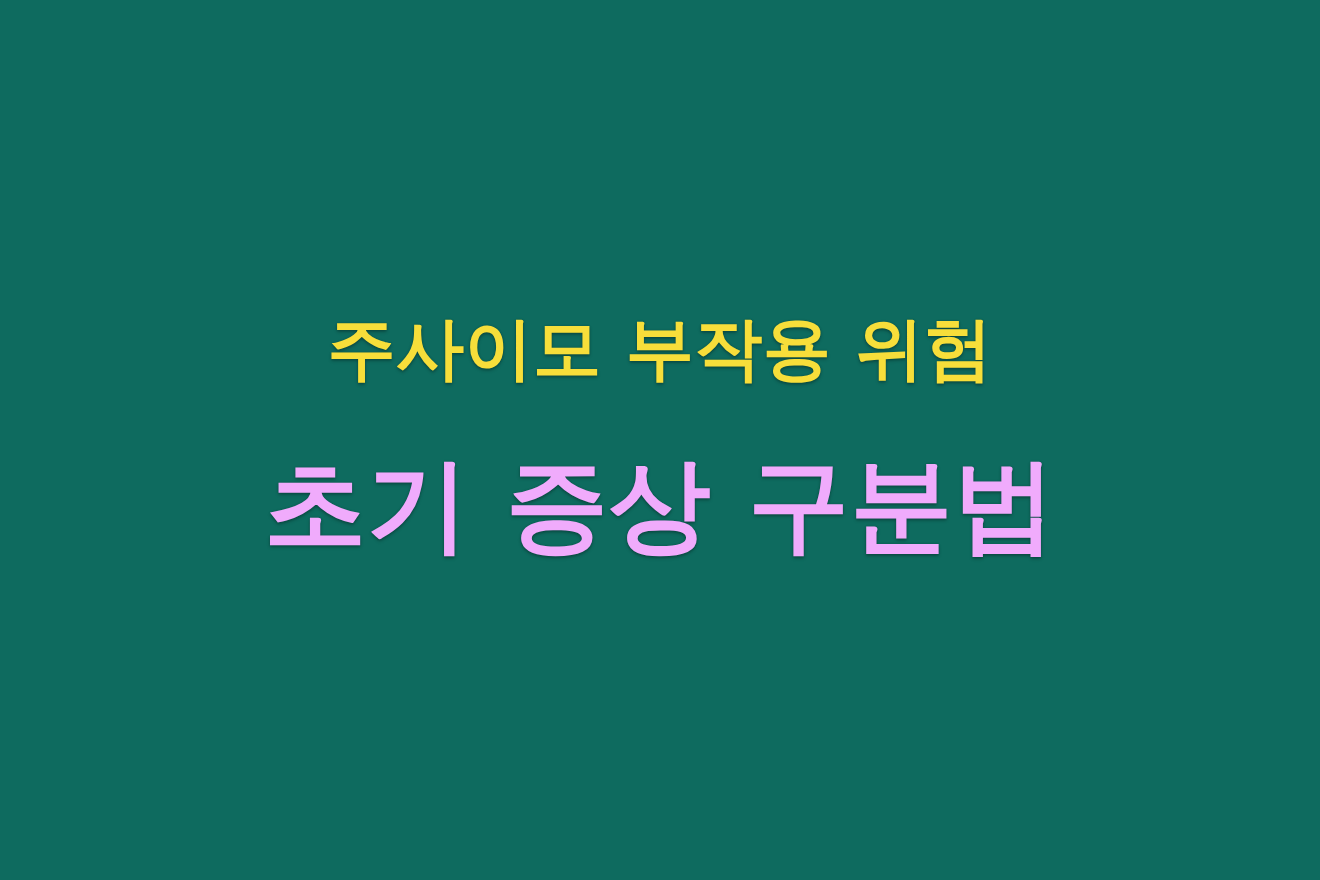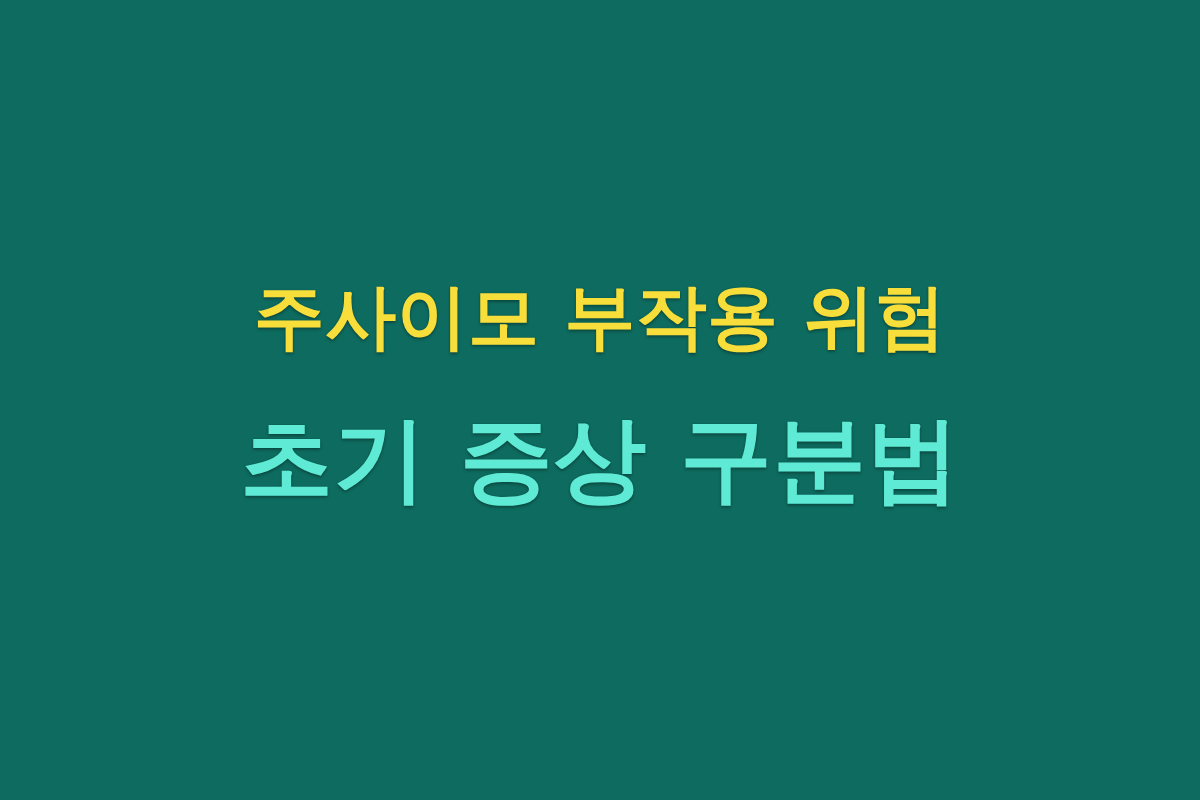--- a/index.html
+++ b/index.html
@@ -62,19 +62,19 @@
     font-size: 118px;
   }
 </style>
 </head>
 <body>
 
 <div id="thumbnail-card" style="background-color: rgb(14, 107, 95);">
 
   <div id="headline-block">
 
-    <span class="headline-line" id="headline-line-1" style="color: rgb(247, 222, 58); font-size: 71px;">주사이모 부작용 위험</span>
+    <span class="headline-line" id="headline-line-1" style="color: rgb(247, 222, 58); font-size: 62px;">주사이모 부작용 위험</span>
 
-    <span class="headline-line" id="headline-line-2" style="color: #5eead4; font-size: 93px;">초기 증상 구분법</span>
+    <span class="headline-line" id="headline-line-2" style="color: #f0abfc; font-size: 93px;">초기 증상 구분법</span>
 
   </div>
 
 </div>
 
 </body></html>

